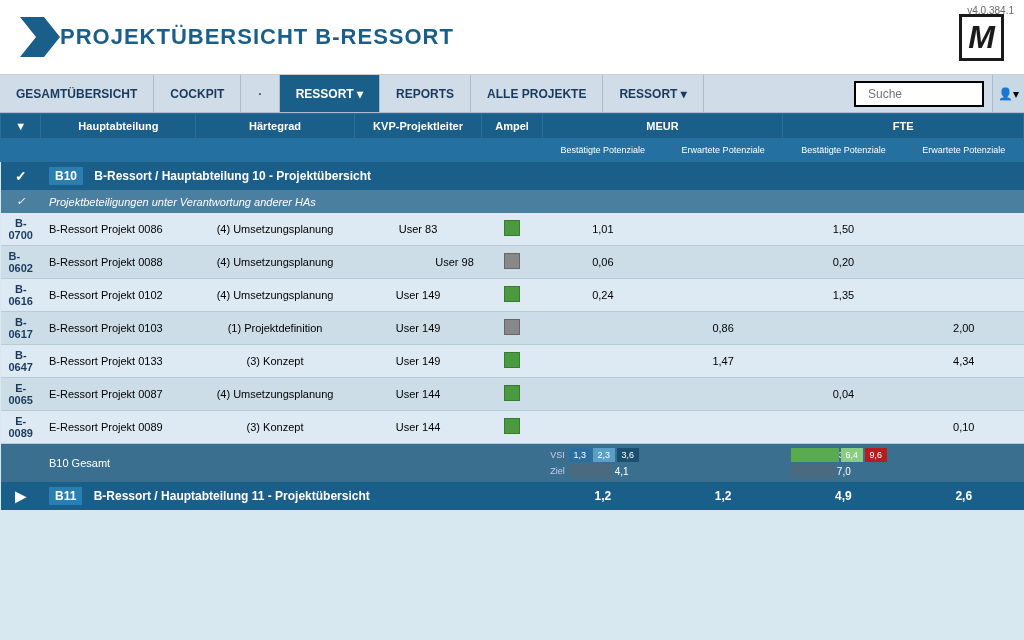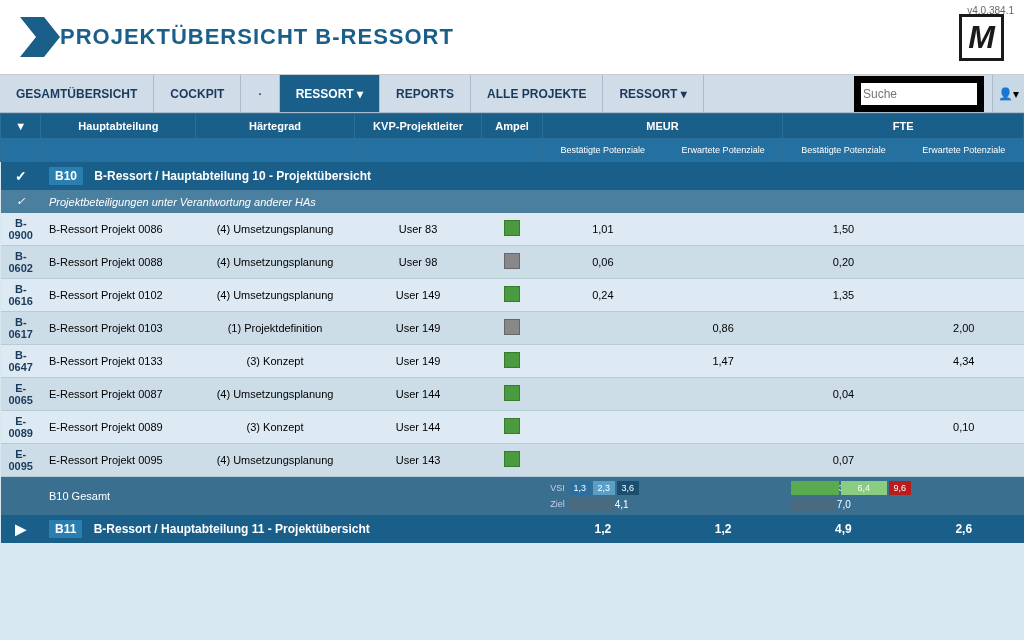--- a/index.html
+++ b/index.html
@@ -11,21 +11,21 @@
     .header-chevron { width: 40px; height: 40px; background: #1a5f8a; clip-path: polygon(0 0, 60% 0, 100% 50%, 60% 100%, 0 100%, 40% 50%); }
     .header-title { font-size: 22px; font-weight: bold; color: #1a5f8a; letter-spacing: 1px; }
     .header-logo { font-size: 32px; font-weight: 900; color: #1a1a1a; font-style: italic; border: 3px solid #1a1a1a; padding: 2px 6px; }
     .version { position: absolute; top: 5px; right: 10px; font-size: 10px; color: #666; }
 
     
     .navbar { background: #d0dce8; display: flex; align-items: center; height: 38px; border-bottom: 1px solid #aabccc; gap: 0; }
     .nav-item { padding: 0 16px; height: 100%; display: flex; align-items: center; cursor: pointer; font-size: 12px; font-weight: bold; color: #1a3a5c; white-space: nowrap; border-right: 1px solid #aabccc; }
     .nav-item.active { background: #1a5f8a; color: white; }
     .nav-search { margin-left: auto; display: flex; align-items: center; height: 100%; padding: 0 8px; }
-    .nav-search input { padding: 4px 2px; border: 7px solid #000000; background: white; font-size: 12px; width: 130px; }
+    .nav-search input { padding: 4px 12px; border: 2px solid #000000; background: white; font-size: 12px; width: 130px; }
     .nav-user { width: 32px; height: 100%; display: flex; align-items: center; justify-content: center; background: #c8d8e4; cursor: pointer; border-left: 1px solid #aabccc; }
 
     
     .table-container { overflow-y: auto; height: calc(640px - 75px - 38px); background: #d8e8f0; }
     table { width: 100%; border-collapse: collapse; }
     thead tr th { background: #1a5f8a; color: white; padding: 6px 8px; font-size: 11px; font-weight: bold; text-align: center; border: 1px solid #2a6f9a; white-space: nowrap; }
     thead tr.sub-header th { background: #2470a0; font-size: 10px; font-weight: normal; }
 
     .row-group-header td { background: #1a5f8a; color: white; font-weight: bold; padding: 6px 8px; font-size: 12px; }
     .row-section td { background: #4a7fa0; color: white; padding: 5px 8px; font-size: 11px; font-style: italic; }
@@ -122,35 +122,35 @@
       </tr>
 
       <tr class="row-section">
         <td style="text-align:center;">
           <span>✓</span>
         </td>
         <td colspan="8">Projektbeteiligungen unter Verantwortung anderer HAs</td>
       </tr>
 
       <tr class="data-row">
-        <td style="text-align:center; font-weight:bold; color:#1a3a5c;">B-0900</td>
+        <td style="text-align:center; font-weight:bold; color:#1a3a5c;">B-0700</td>
         <td>B-Ressort Projekt 0086</td>
         <td style="text-align:center;">(4) Umsetzungsplanung</td>
         <td style="text-align:center;">User 83</td>
         <td style="text-align:center;"><span class="ampel-green"></span></td>
         <td style="text-align:center;">1,01</td>
         <td style="text-align:center;"></td>
         <td style="text-align:center;">1,50</td>
         <td style="text-align:center;"></td>
       </tr>
       <tr class="data-row">
-        <td style="text-align:center; font-weight:bold; color:#1a3a5c;">B-0602</td>
+        <td style="font-weight:bold; color:#1a3a5c;">B-0602</td>
         <td>B-Ressort Projekt 0088</td>
         <td style="text-align:center;">(4) Umsetzungsplanung</td>
-        <td style="text-align:center;">User 98</td>
+        <td style="text-align:right;">User 98</td>
         <td style="text-align:center;"><span class="ampel-gray"></span></td>
         <td style="text-align:center;margin-top:28px;">0,06</td>
         <td style="text-align:center;"></td>
         <td style="text-align:center;">0,20</td>
         <td style="text-align:center;"></td>
       </tr>
       <tr class="data-row">
         <td style="text-align:center; font-weight:bold; color:#1a3a5c;">B-0616</td>
         <td>B-Ressort Projekt 0102</td>
         <td style="text-align:center;">(4) Umsetzungsplanung</td>
@@ -197,31 +197,20 @@
       <tr class="data-row">
         <td style="text-align:center; font-weight:bold; color:#1a3a5c;">E-0089</td>
         <td>E-Ressort Projekt 0089</td>
         <td style="text-align:center;">(3) Konzept</td>
         <td style="text-align:center;">User 144</td>
         <td style="text-align:center;"><span class="ampel-green"></span></td>
         <td style="text-align:center;"></td>
         <td style="text-align:center;"></td>
         <td style="text-align:center;"></td>
         <td style="text-align:center;">0,10</td>
-      </tr>
-      <tr class="data-row">
-        <td style="text-align:center; font-weight:bold; color:#1a3a5c;">E-0095</td>
-        <td>E-Ressort Projekt 0095</td>
-        <td style="text-align:center;">(4) Umsetzungsplanung</td>
-        <td style="text-align:center;">User 143</td>
-        <td style="text-align:center;"><span class="ampel-green"></span></td>
-        <td style="text-align:center;"></td>
-        <td style="text-align:center;"></td>
-        <td style="text-align:center;">0,07</td>
-        <td style="text-align:center;"></td>
       </tr>
 
       <tr class="summary-row">
         <td></td>
         <td>B10 Gesamt</td>
         <td></td>
         <td></td>
         <td></td>
         <td colspan="2">
           <div style="margin-bottom:2px; display:flex; align-items:center; gap:2px;">
@@ -232,21 +221,21 @@
           </div>
           <div style="display:flex; align-items:center; gap:2px;">
             <span style="font-size:9px; color:#cce; margin-right:2px;">Ziel</span>
             <span class="bar-segment" style="width:44px; background:#4a6a80; color:white; font-size:9px;"></span>
             <span style="font-size:10px;">4,1</span>
           </div>
         </td>
         <td colspan="2">
           <div style="margin-bottom:2px; display:flex; align-items:center; gap:2px;">
             <span class="bar-segment bar-green" style="width:22px;padding-left:48px;">3,2</span>
-            <span class="bar-segment bar-lightgreen" style="width:46px;">6,4</span>
+            <span class="bar-segment bar-lightgreen" style="width:22px;">6,4</span>
             <span class="bar-segment bar-darkgreen" style="width:22px;">9,6</span>
           </div>
           <div style="display:flex; align-items:center; gap:2px;">
             <span class="bar-segment" style="width:44px; background:#4a6a80; color:white; font-size:9px;"></span>
             <span style="font-size:10px;">7,0</span>
           </div>
         </td>
       </tr>
 
       <tr class="b11-row">

